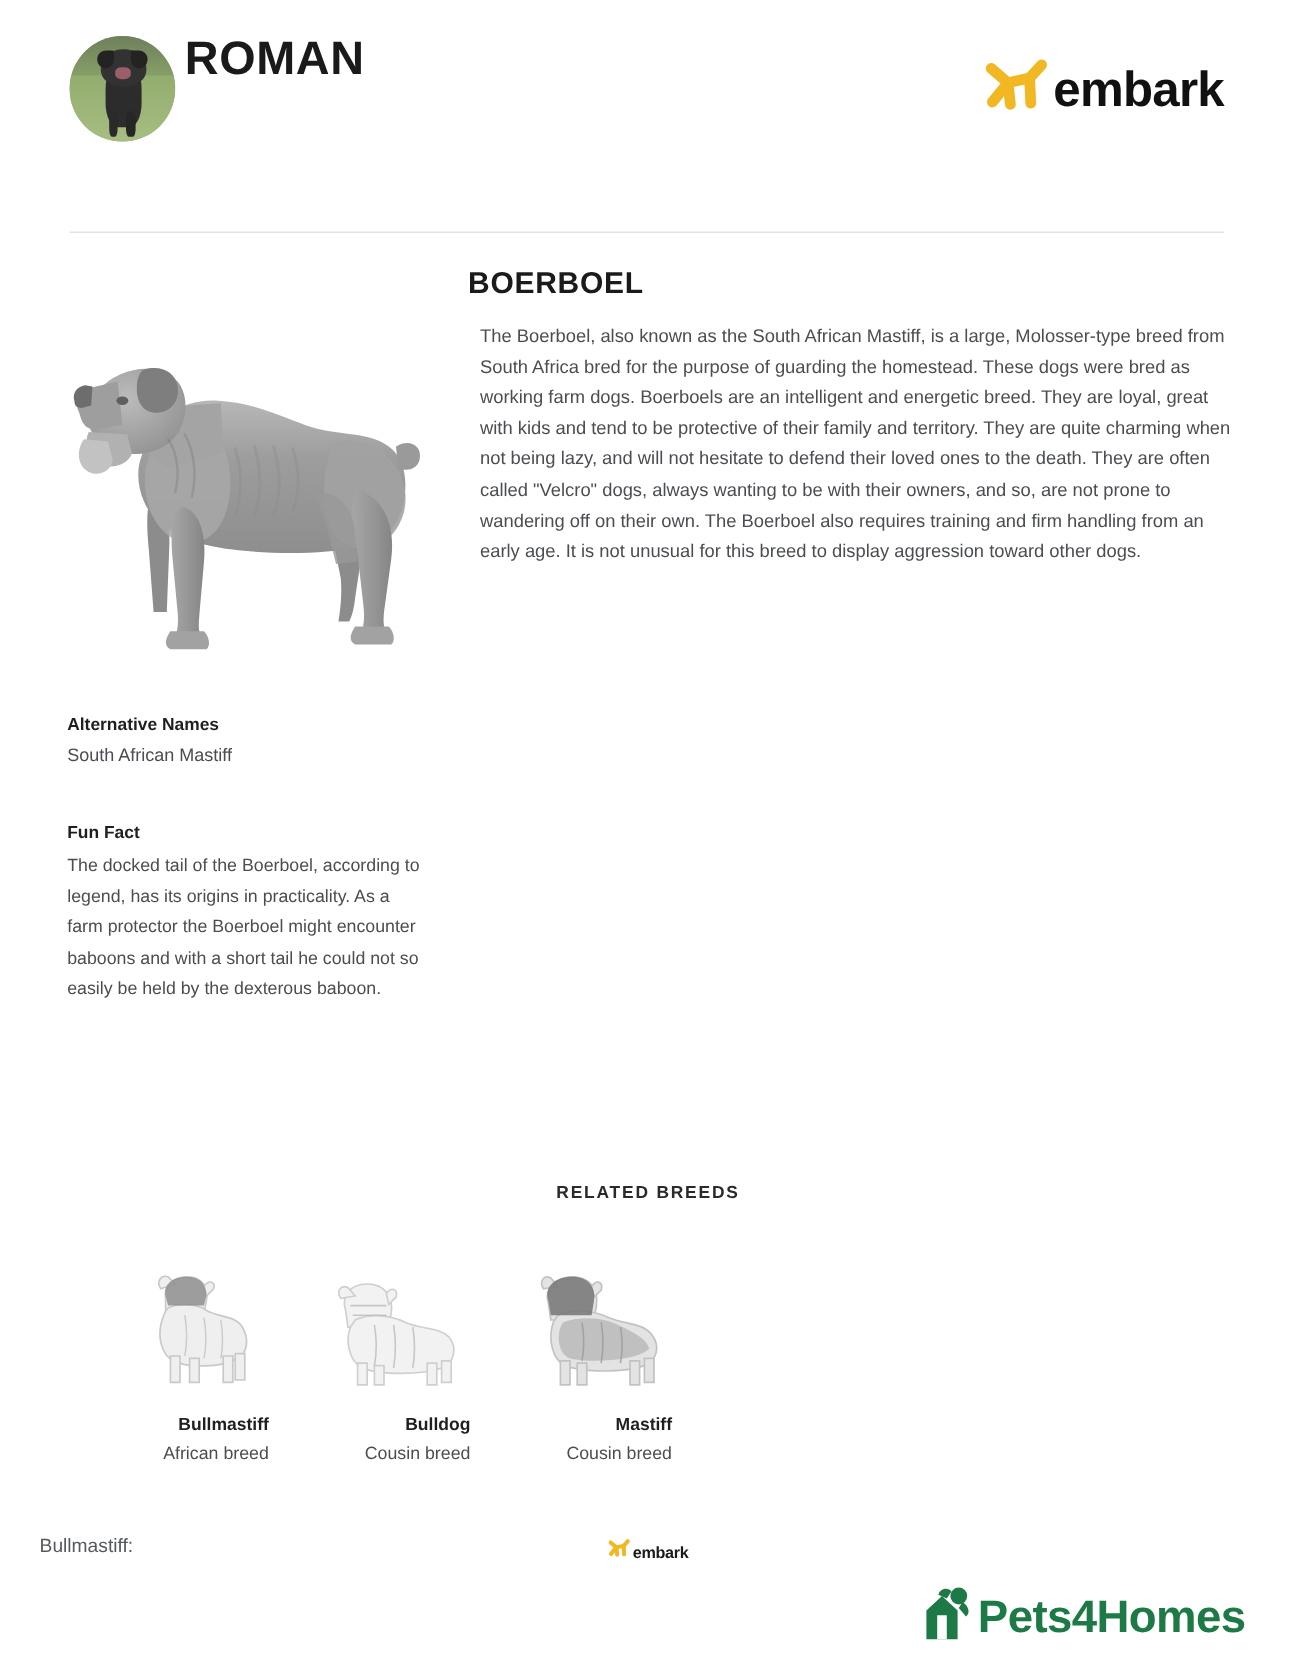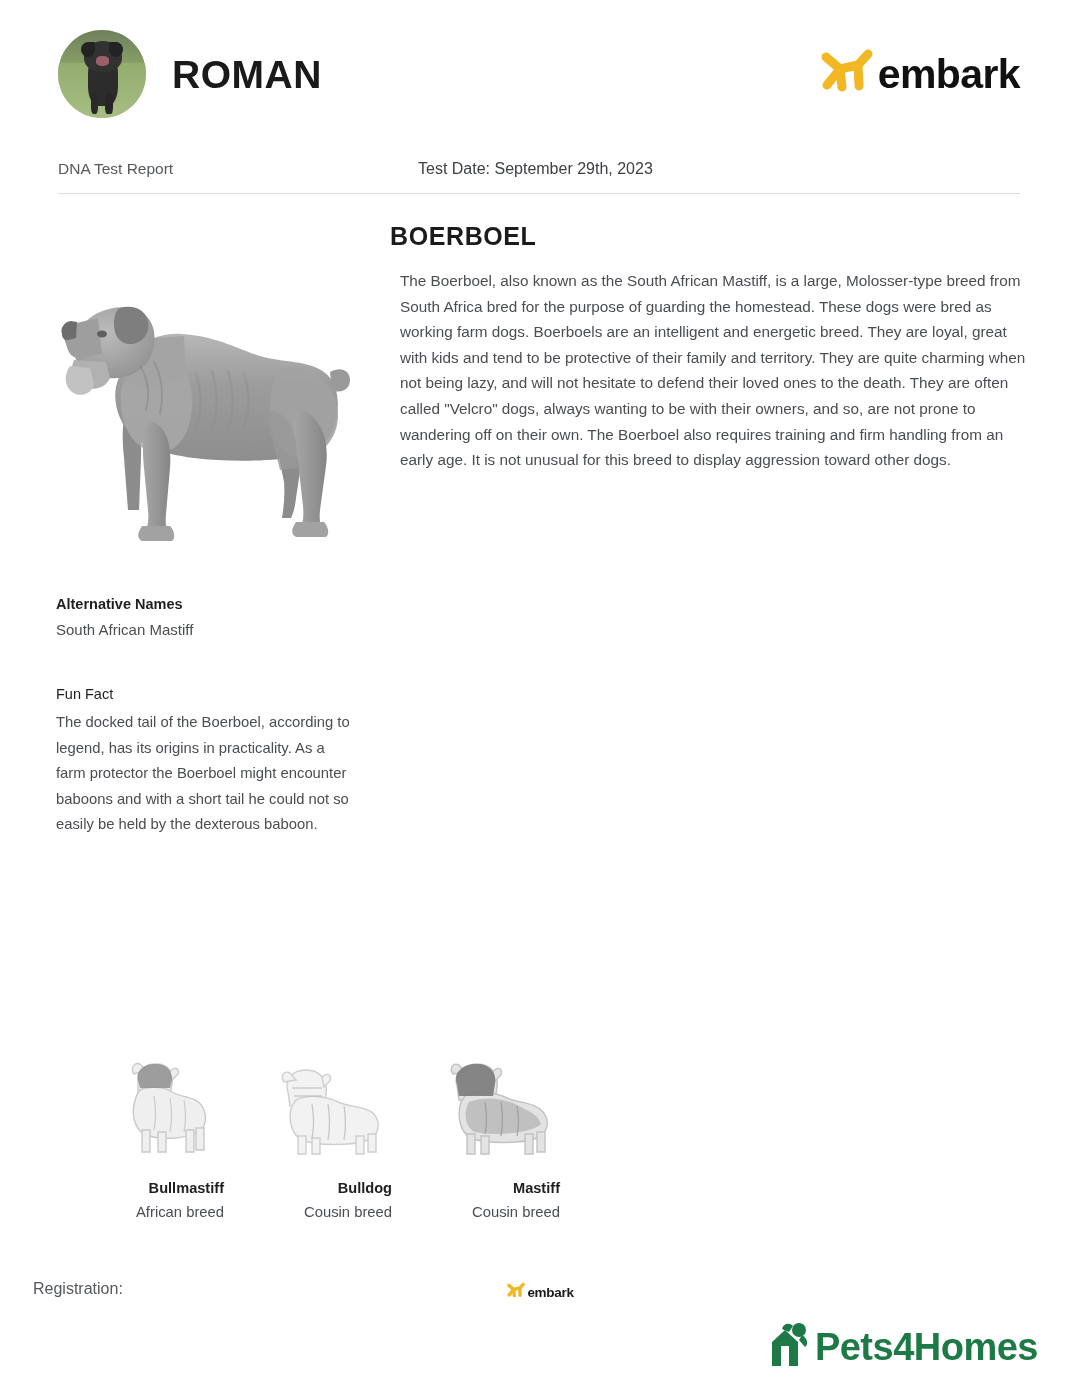--- a/index.html
+++ b/index.html
@@ -30,22 +30,21 @@
     left: 58px;
     top: 30px;
     width: 962px;
     height: 88px;
     display: flex;
     align-items: center;
     justify-content: space-between;
   }
   .dog-identity {
     display: flex;
-    align-items: center;
-    gap: 26px;
+    gap: 8px;
   }
   .avatar {
     width: 88px;
     height: 88px;
     border-radius: 50%;
     overflow: hidden;
     position: relative;
     background: #8aa86a;
     flex: 0 0 auto;
   }
@@ -205,21 +204,21 @@
     left: 56px;
     top: 621px;
     font-size: 15px;
     color: #4a4d51;
   }
   .funfact-head {
     position: absolute;
     left: 56px;
     top: 686px;
     font-size: 14.5px;
-    font-weight: 400;
+    font-weight: 700;
     color: #1f1f1f;
   }
   .funfact-body {
     position: absolute;
     left: 56px;
     top: 710px;
     width: 300px;
     font-size: 14.8px;
     line-height: 25.6px;
     color: #4a4d51;
@@ -344,24 +343,20 @@
             <path d="M40 21 L50 10"></path>
             <path d="M40 21 L41 42"></path>
             <path d="M22 25 L24 43"></path>
           </g>
         </svg>
       </span>
       <span class="embark-word">embark</span>
     </div>
   </div>
 
-  <div class="subhead">
-    <div class="report-label">DNA Test Report</div>
-    <div class="test-date">Test Date: September 29th, 2023</div>
-  </div>
   <div class="divider"></div>
 
   <div class="breed-illustration">
     <svg width="336" height="285" viewBox="0 0 336 285">
       <defs>
         <linearGradient id="bodyShade" x1="0" y1="0" x2="0" y2="1">
           <stop offset="0%" stop-color="#b7b7b7"></stop>
           <stop offset="38%" stop-color="#9d9d9d"></stop>
           <stop offset="100%" stop-color="#8e8e8e"></stop>
         </linearGradient>
@@ -435,20 +430,21 @@
 
   <div class="breed-title">BOERBOEL</div>
   <div class="breed-desc">The Boerboel, also known as the South African Mastiff, is a large, Molosser-type breed from South Africa bred for the purpose of guarding the homestead. These dogs were bred as working farm dogs. Boerboels are an intelligent and energetic breed. They are loyal, great with kids and tend to be protective of their family and territory. They are quite charming when not being lazy, and will not hesitate to defend their loved ones to the death. They are often called "Velcro" dogs, always wanting to be with their owners, and so, are not prone to wandering off on their own. The Boerboel also requires training and firm handling from an early age. It is not unusual for this breed to display aggression toward other dogs.</div>
 
   <div class="alt-names-head">Alternative Names</div>
   <div class="alt-names-value">South African Mastiff</div>
 
   <div class="funfact-head">Fun Fact</div>
   <div class="funfact-body">The docked tail of the Boerboel, according to legend, has its origins in practicality. As a farm protector the Boerboel might encounter baboons and with a short tail he could not so easily be held by the dexterous baboon.</div>
 
+  <div class="related-title">RELATED BREEDS</div>
 
   <div class="related-grid">
 
     <div class="related-card">
       <div class="related-thumb">
         <svg width="112" height="108" viewBox="0 0 112 108">
           <g fill="#efefef" stroke="#c9c9c9" stroke-width="1.4">
             <path d="M30 28 C28 18 36 10 48 10 C60 10 66 18 64 30 L62 40 L30 40 Z"></path>
             <path d="M26 20 C22 14 26 8 32 10 L38 16 Z"></path>
             <path d="M62 18 C66 12 72 14 70 20 L64 26 Z"></path>
@@ -523,21 +519,21 @@
             <path d="M58 48 C60 60 60 70 58 82"></path>
             <path d="M74 52 C76 62 76 72 74 82"></path>
           </g>
         </svg>
       </div>
       <div class="related-name">Mastiff</div>
       <div class="related-rel">Cousin breed</div>
     </div>
   </div>
 
-  <div class="registration">Registration:</div>
+  <div class="registration">Bullmastiff:</div>
 
   <div class="footer-logo">
     <span>
       <svg width="20" height="19" viewBox="0 0 58 56">
         <g fill="none" stroke="#f2b824" stroke-width="10" stroke-linecap="round" stroke-linejoin="round">
           <path d="M8 13 L22 25"></path>
           <path d="M22 25 L9 41"></path>
           <path d="M22 25 L40 21"></path>
           <path d="M40 21 L50 10"></path>
           <path d="M40 21 L41 42"></path>

